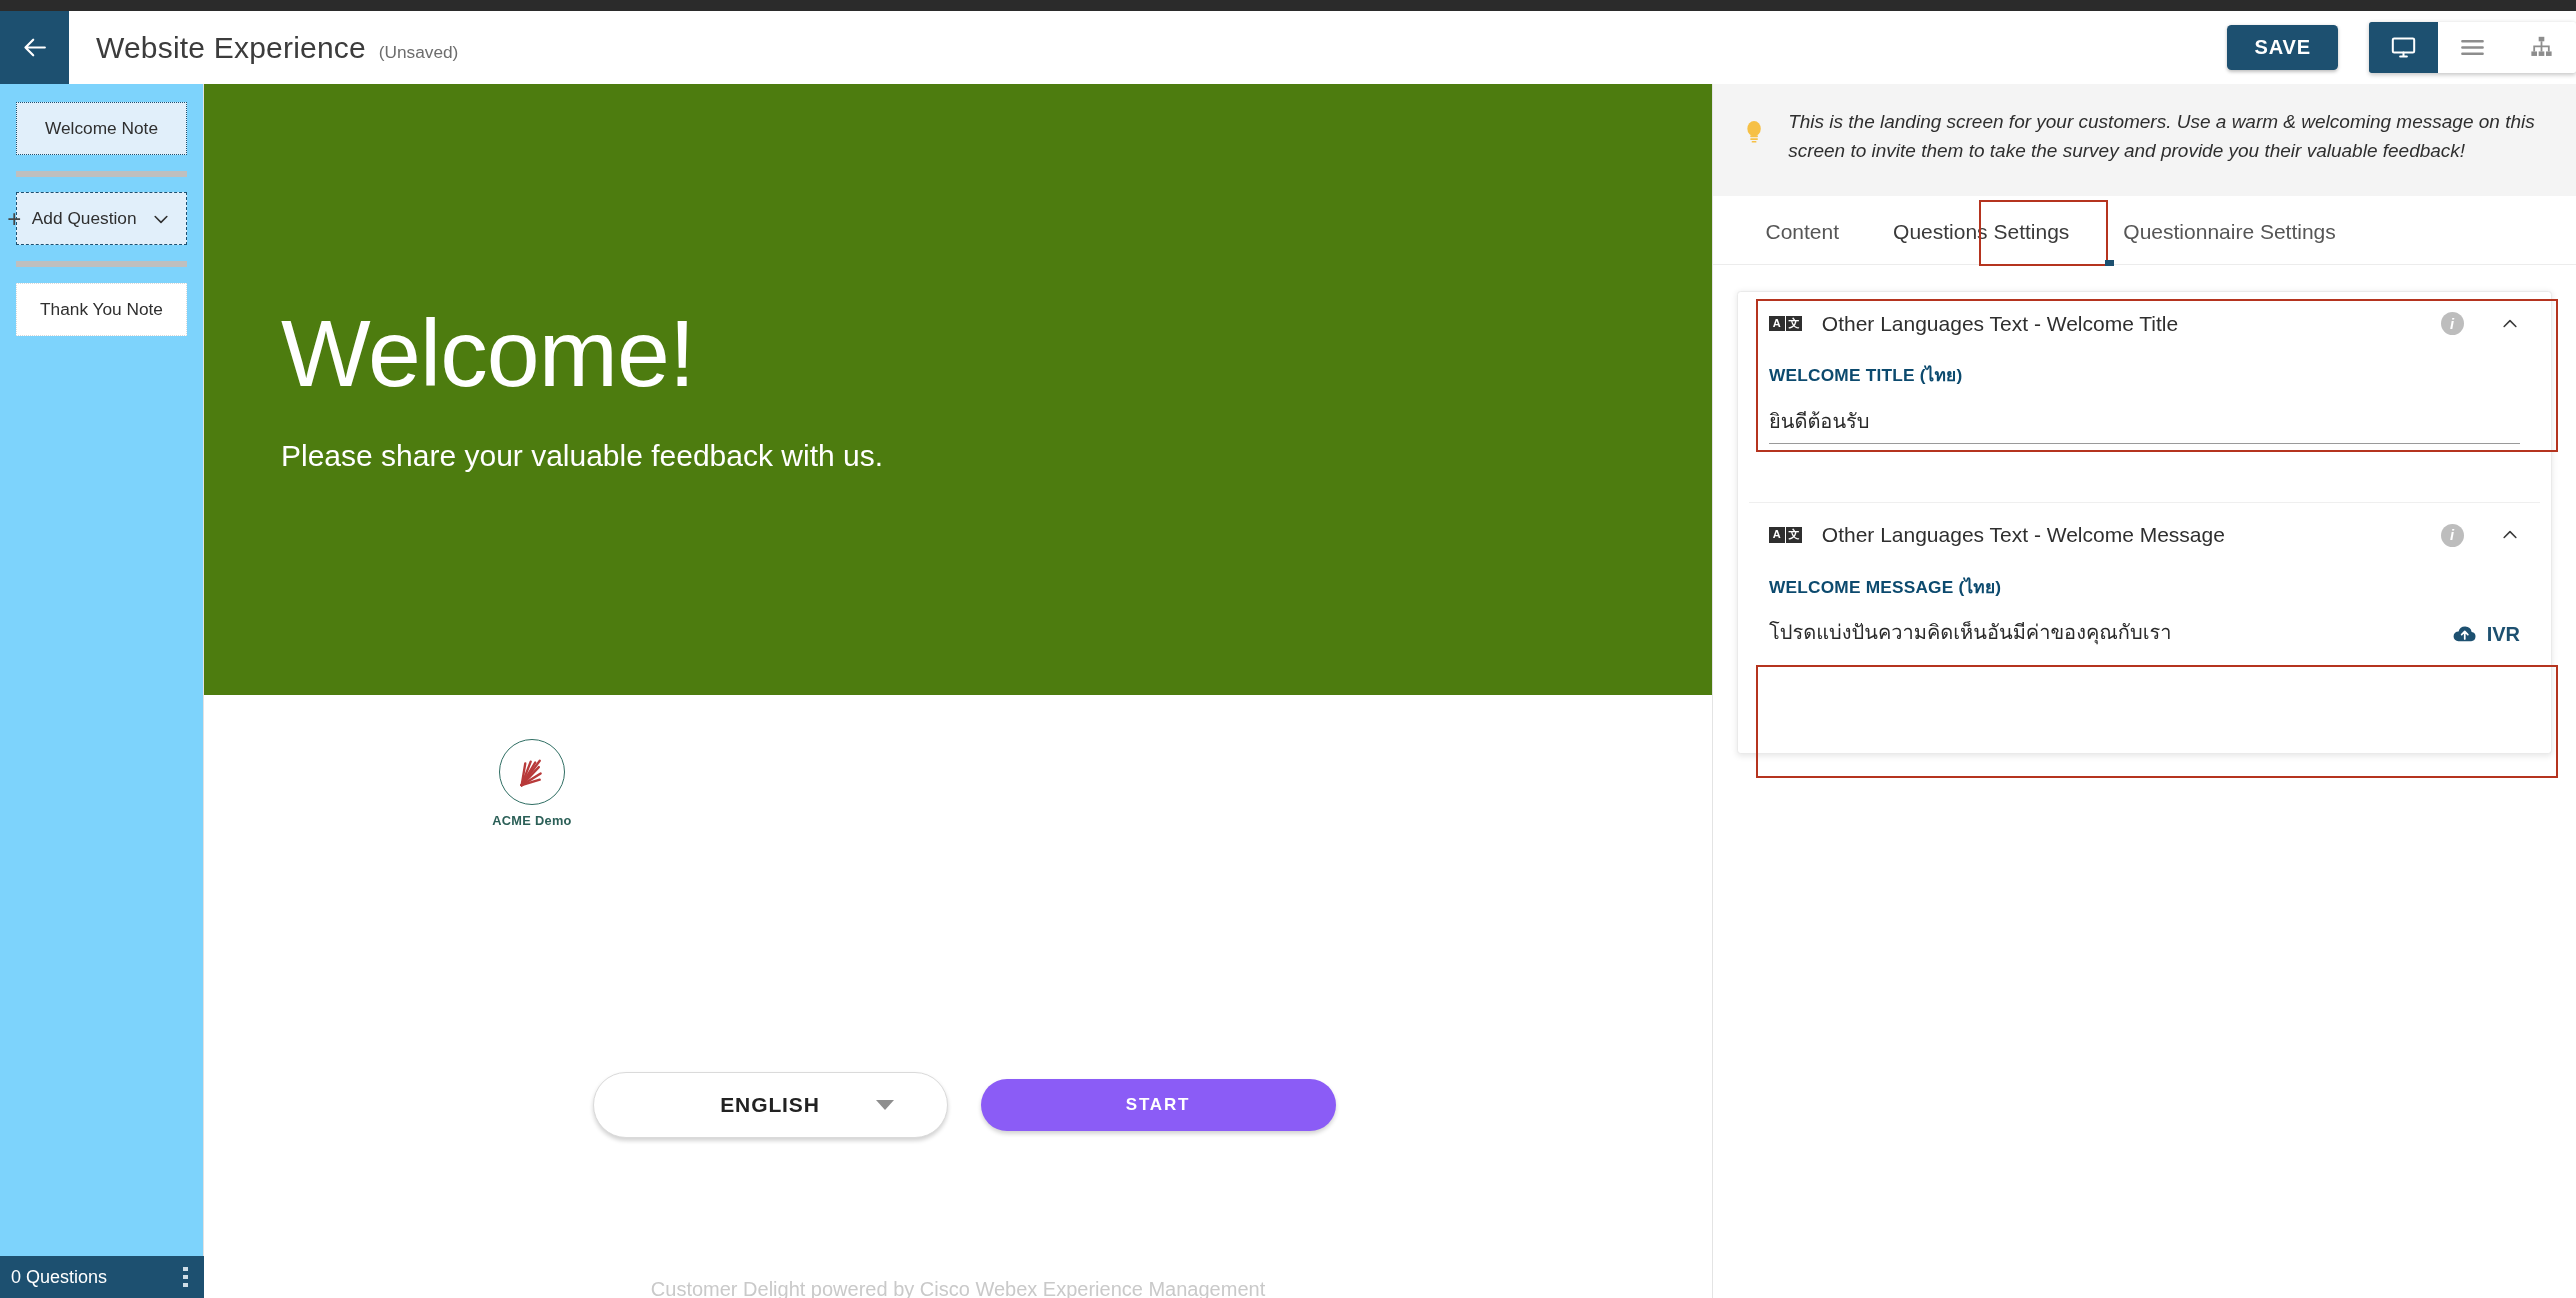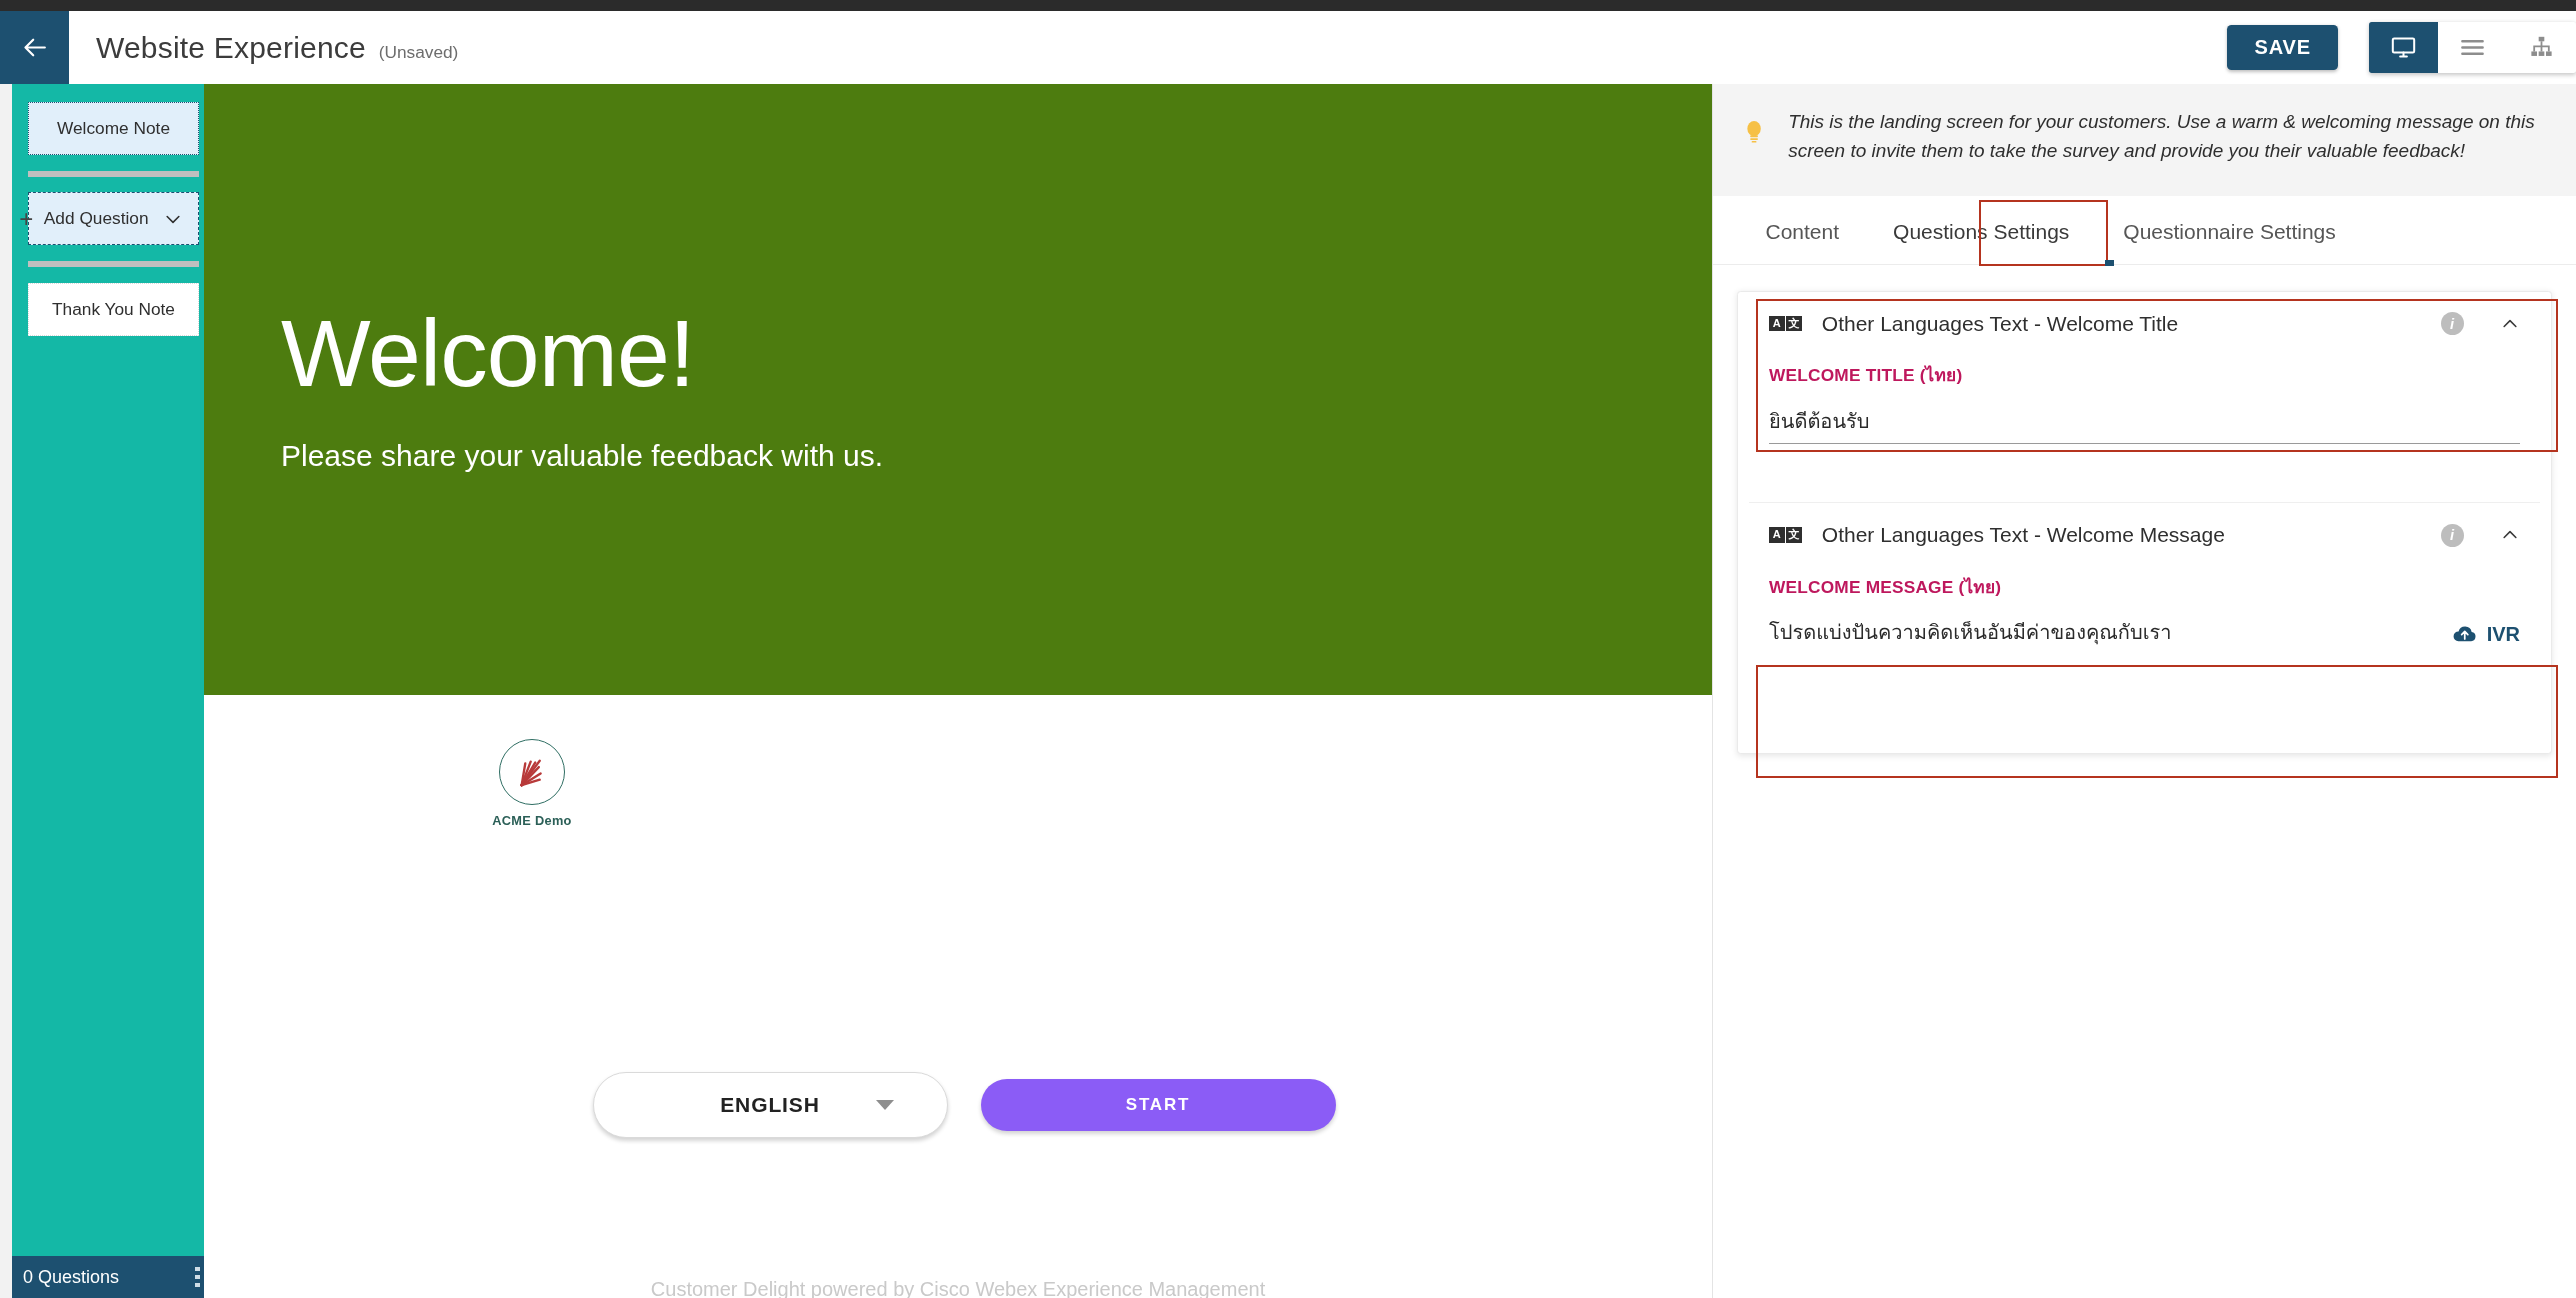--- a/index.html
+++ b/index.html
@@ -76,23 +76,23 @@
 
   
   .body-area {
     position: absolute; top: 84px; left: 0;
     width: 2576px; height: 1214px;
     background: #f2f2f2;
   }
 
   
   .left-rail {
-    position: absolute; top: 0; left: 12px;
+    position: absolute; top: 0; left: 0;
     width: 204px; height: 1214px;
-    background: #14b8a6;
+    background: #7dd3fc;
     border-right: 0.9px solid #e2e2e2;
   }
   .rail-list { padding-top: 18px; }
   .rail-row {
     position: relative;
     display: flex; align-items: center;
     padding: 0 16.4px 0 16.4px;
   }
   .plus-marker {
     position: absolute; left: 7.3px;
@@ -293,21 +293,21 @@
     font-size: 14.6px; font-weight: bold; font-style: italic;
     display: flex; align-items: center; justify-content: center;
     cursor: pointer; flex: 0 0 auto;
   }
   .chevron-up {
     width: 20px; height: 20px; cursor: pointer; flex: 0 0 auto;
     margin-left: 16.4px;
   }
   .field-label {
     margin-top: 25.5px;
-    font-size: 17.3px; font-weight: bold; color: #be185d;
+    font-size: 17.3px; font-weight: bold; color: #0c4a6e;
     letter-spacing: 0.2px;
   }
   .field-row {
     margin-top: 20px;
     display: flex; align-items: flex-end;
   }
   .field-input {
     flex: 1 1 auto;
     font-size: 20px; color: #2a2a2a;
     border: none; border-bottom: 1.8px solid #9a9a9a;

